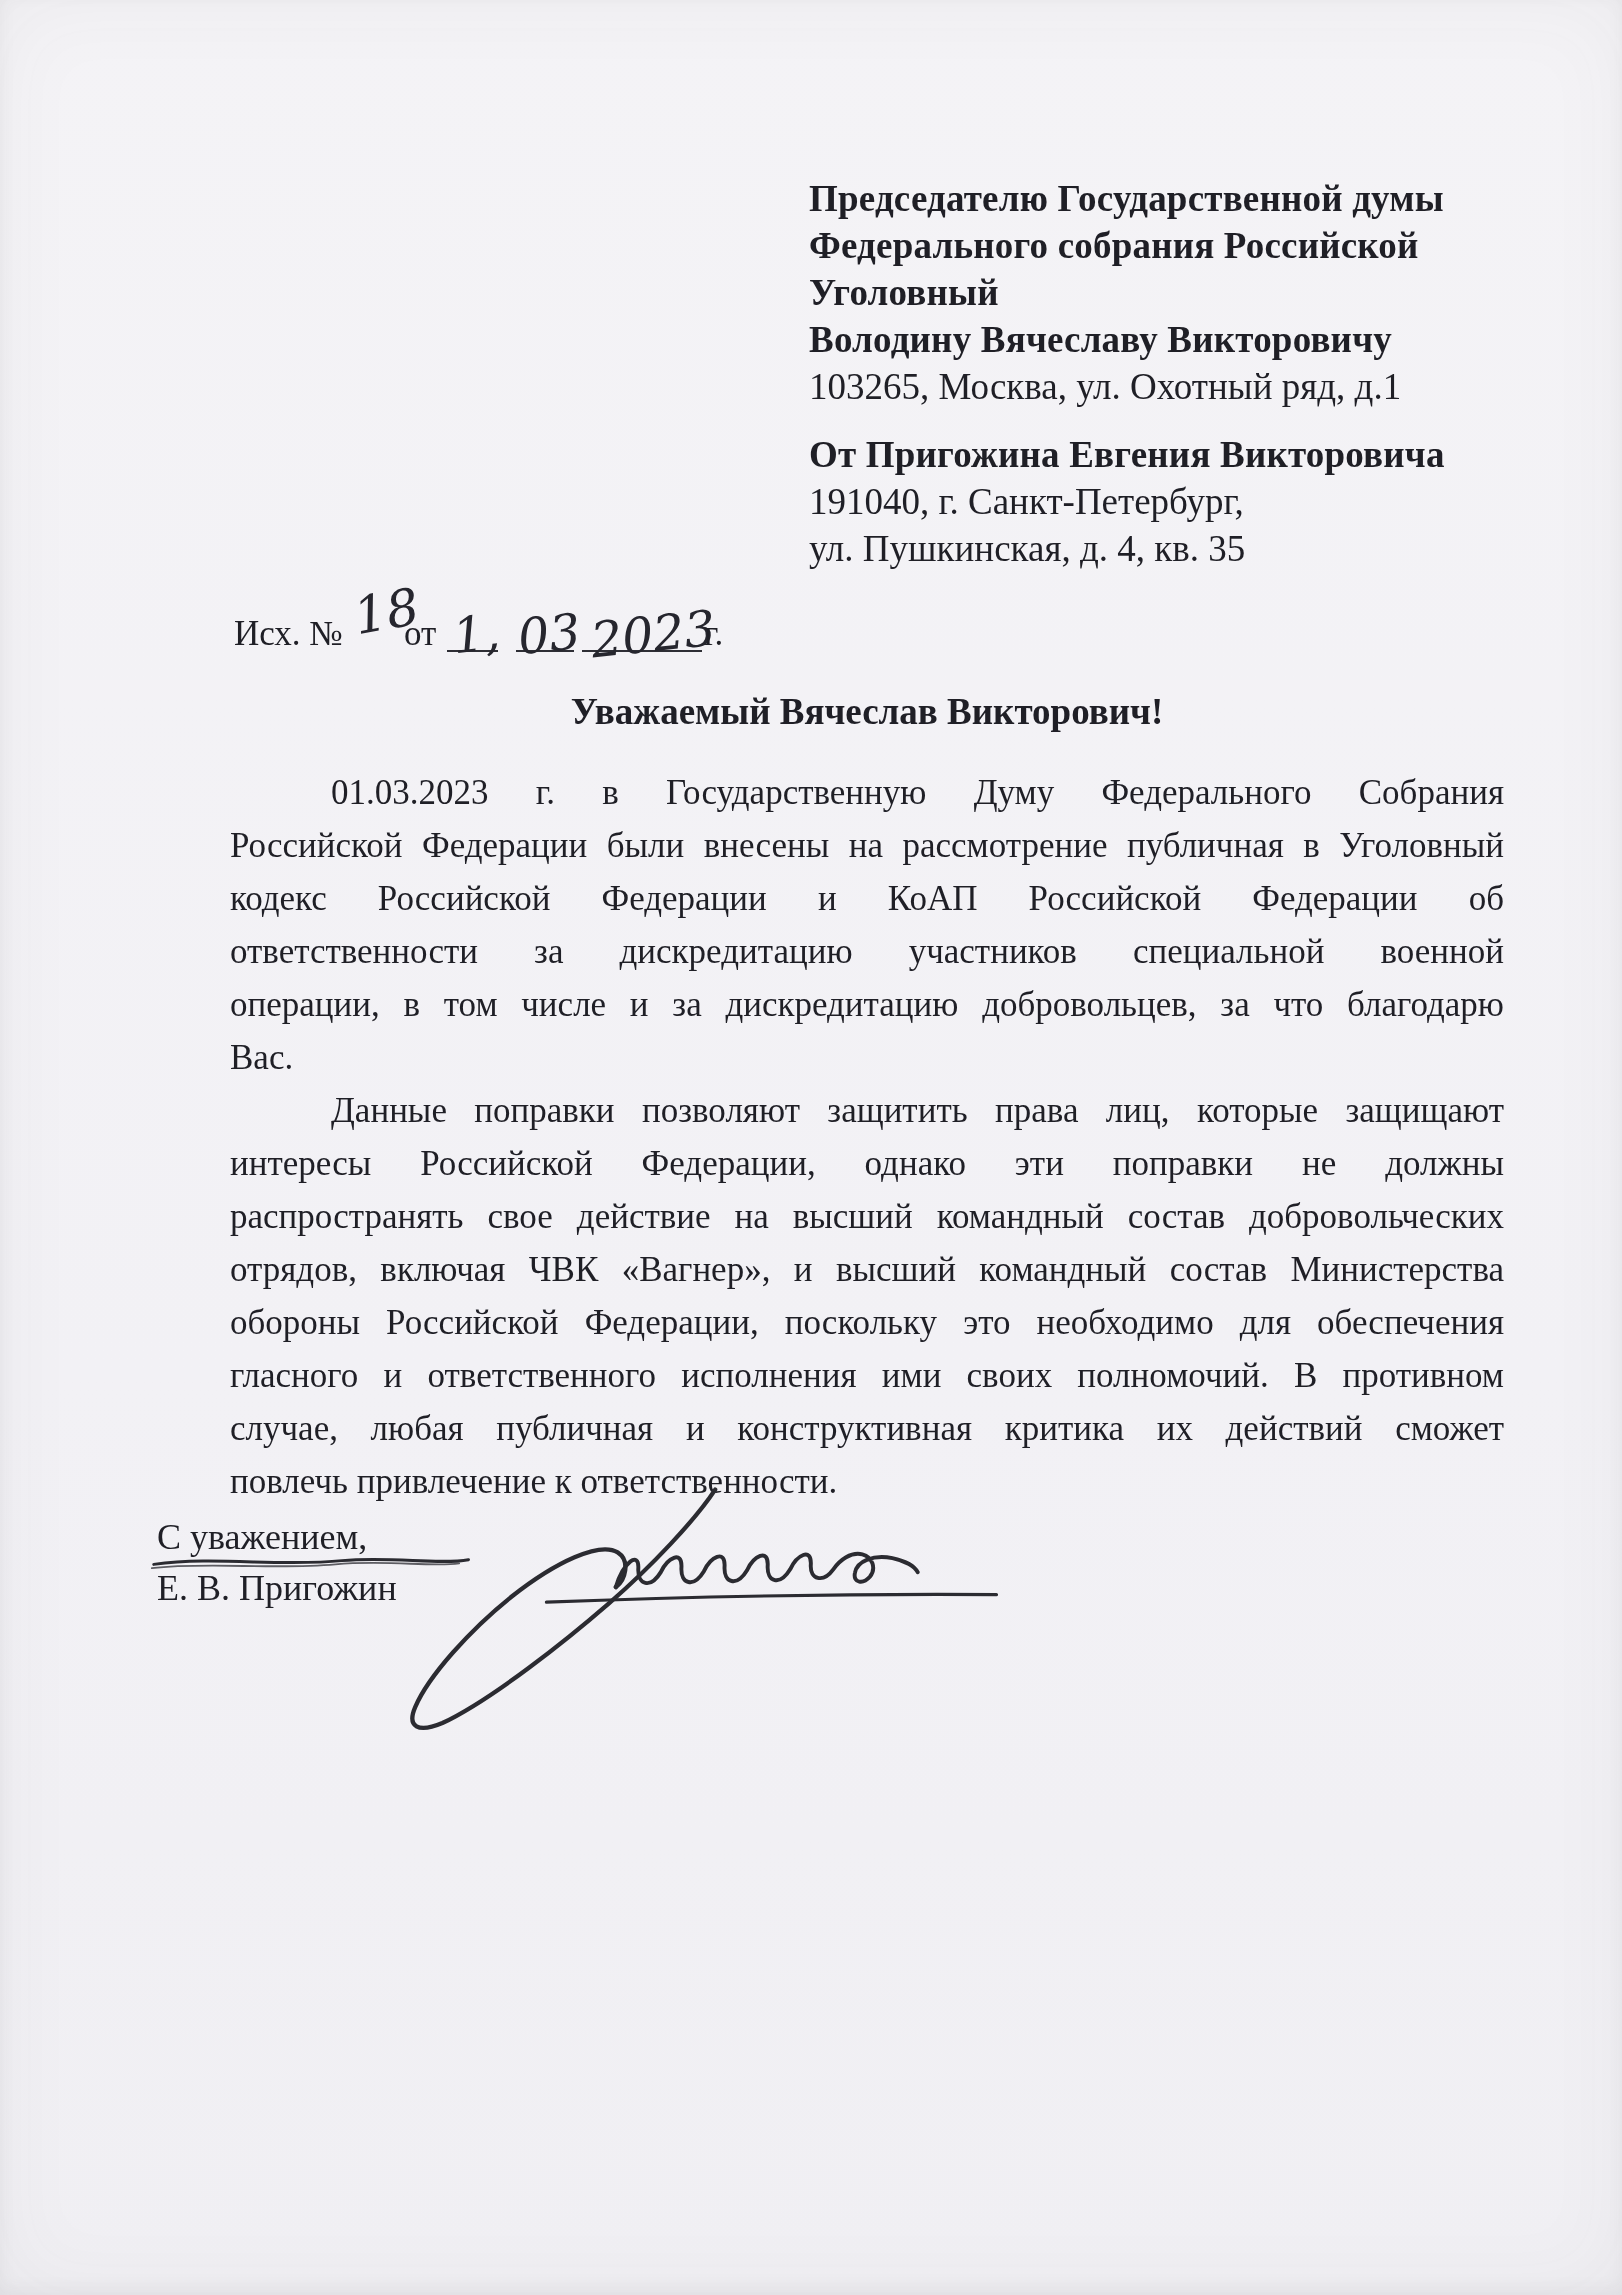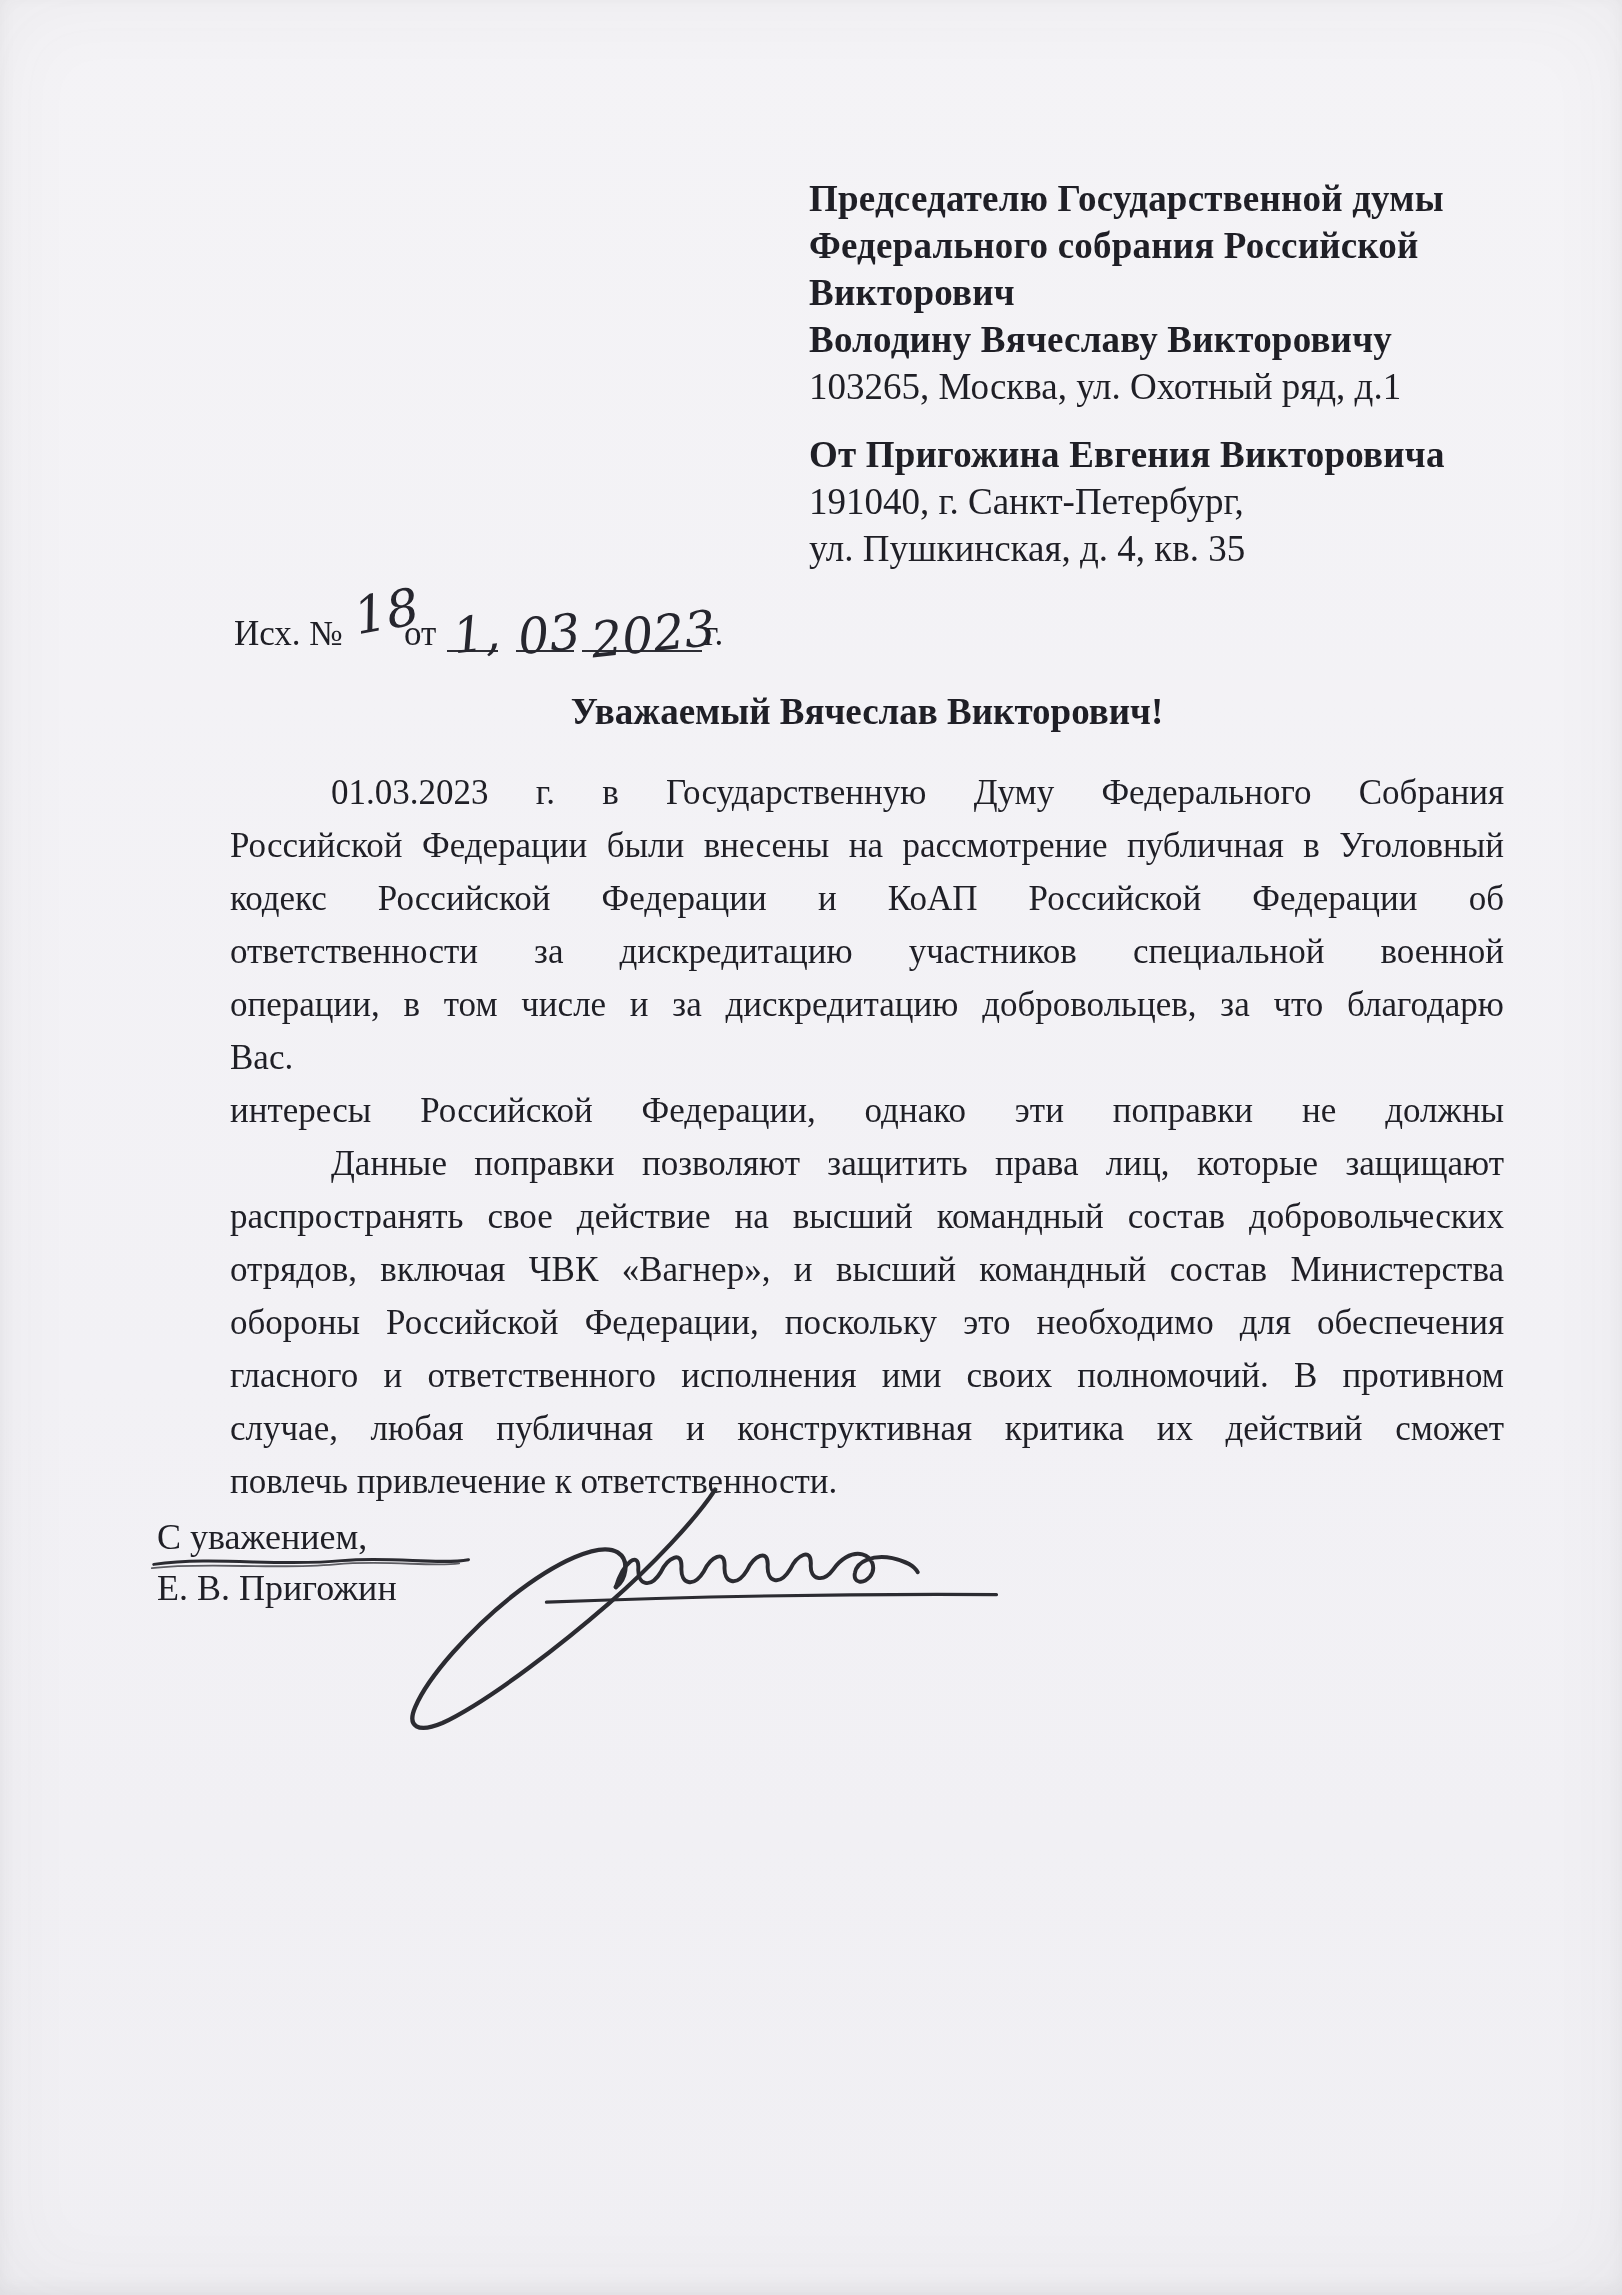--- a/index.html
+++ b/index.html
@@ -48,21 +48,21 @@
   .sig{position:absolute;left:328px;top:1452px;pointer-events:none;}
 </style>
 </head>
 <body>
 
 <div class="page">
 
   <div class="addr-block recipient">
     <div class="b">Председателю Государственной думы</div>
     <div class="b">Федерального собрания Российской</div>
-    <div class="b">Викторович</div>
+    <div class="b">Уголовный</div>
     <div class="b">Володину Вячеславу Викторовичу</div>
     <div>103265, Москва, ул. Охотный ряд, д.1</div>
   </div>
 
   <div class="addr-block sender">
     <div class="b">От Пригожина Евгения Викторовича</div>
     <div>191040, г. Санкт-Петербург,</div>
     <div>ул. Пушкинская, д. 4, кв. 35</div>
   </div>
 
@@ -87,22 +87,22 @@
   <div class="body-text">
     <div>
       <div class="jline indent">01.03.2023 г. в Государственную Думу Федерального Собрания</div>
       <div class="jline">Российской Федерации были внесены на рассмотрение публичная в Уголовный</div>
       <div class="jline">кодекс Российской Федерации и КоАП Российской Федерации об</div>
       <div class="jline">ответственности за дискредитацию участников специальной военной</div>
       <div class="jline">операции, в том числе и за дискредитацию добровольцев, за что благодарю</div>
       <div class="lline">Вас.</div>
     </div>
     <div>
+      <div class="jline indent">Данные поправки позволяют защитить права лиц, которые защищают</div>
       <div class="jline">интересы Российской Федерации, однако эти поправки не должны</div>
-      <div class="jline indent">Данные поправки позволяют защитить права лиц, которые защищают</div>
       <div class="jline">распространять свое действие на высший командный состав добровольческих</div>
       <div class="jline">отрядов, включая ЧВК «Вагнер», и высший командный состав Министерства</div>
       <div class="jline">обороны Российской Федерации, поскольку это необходимо для обеспечения</div>
       <div class="jline">гласного и ответственного исполнения ими своих полномочий. В противном</div>
       <div class="jline">случае, любая публичная и конструктивная критика их действий сможет</div>
       <div class="lline">повлечь привлечение к ответственности.</div>
     </div>
   </div>
 
   <div class="closing">

